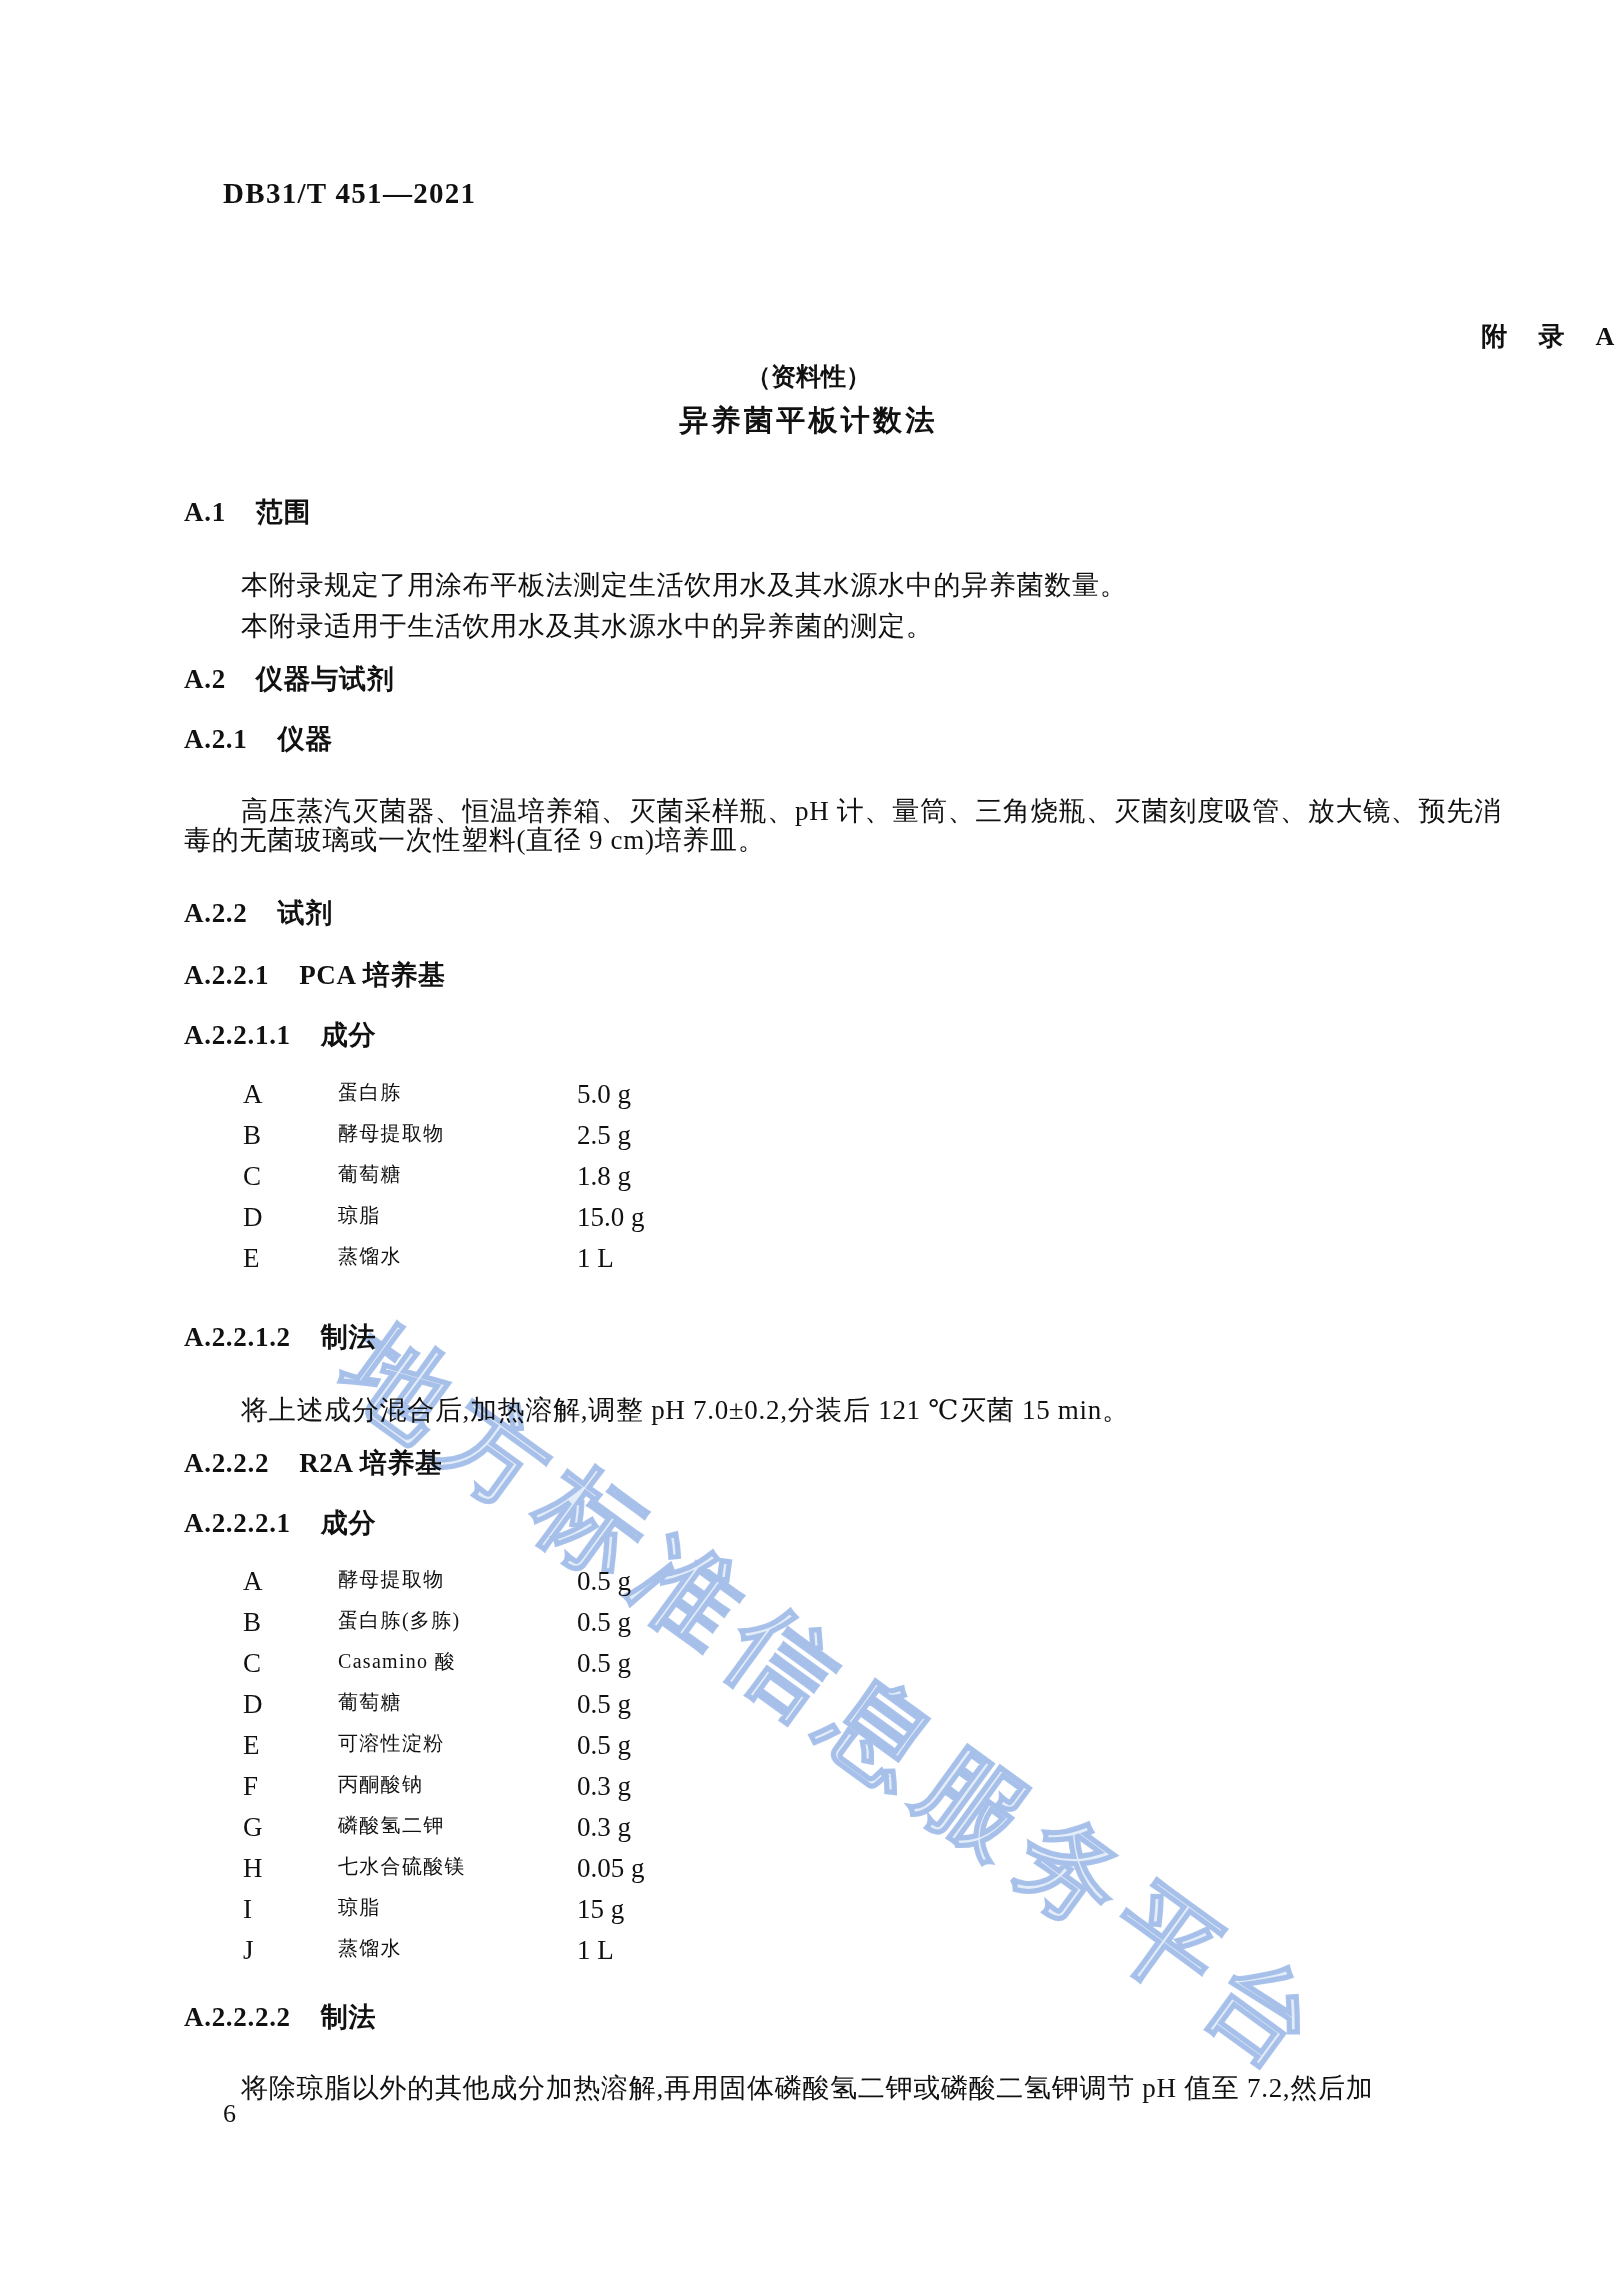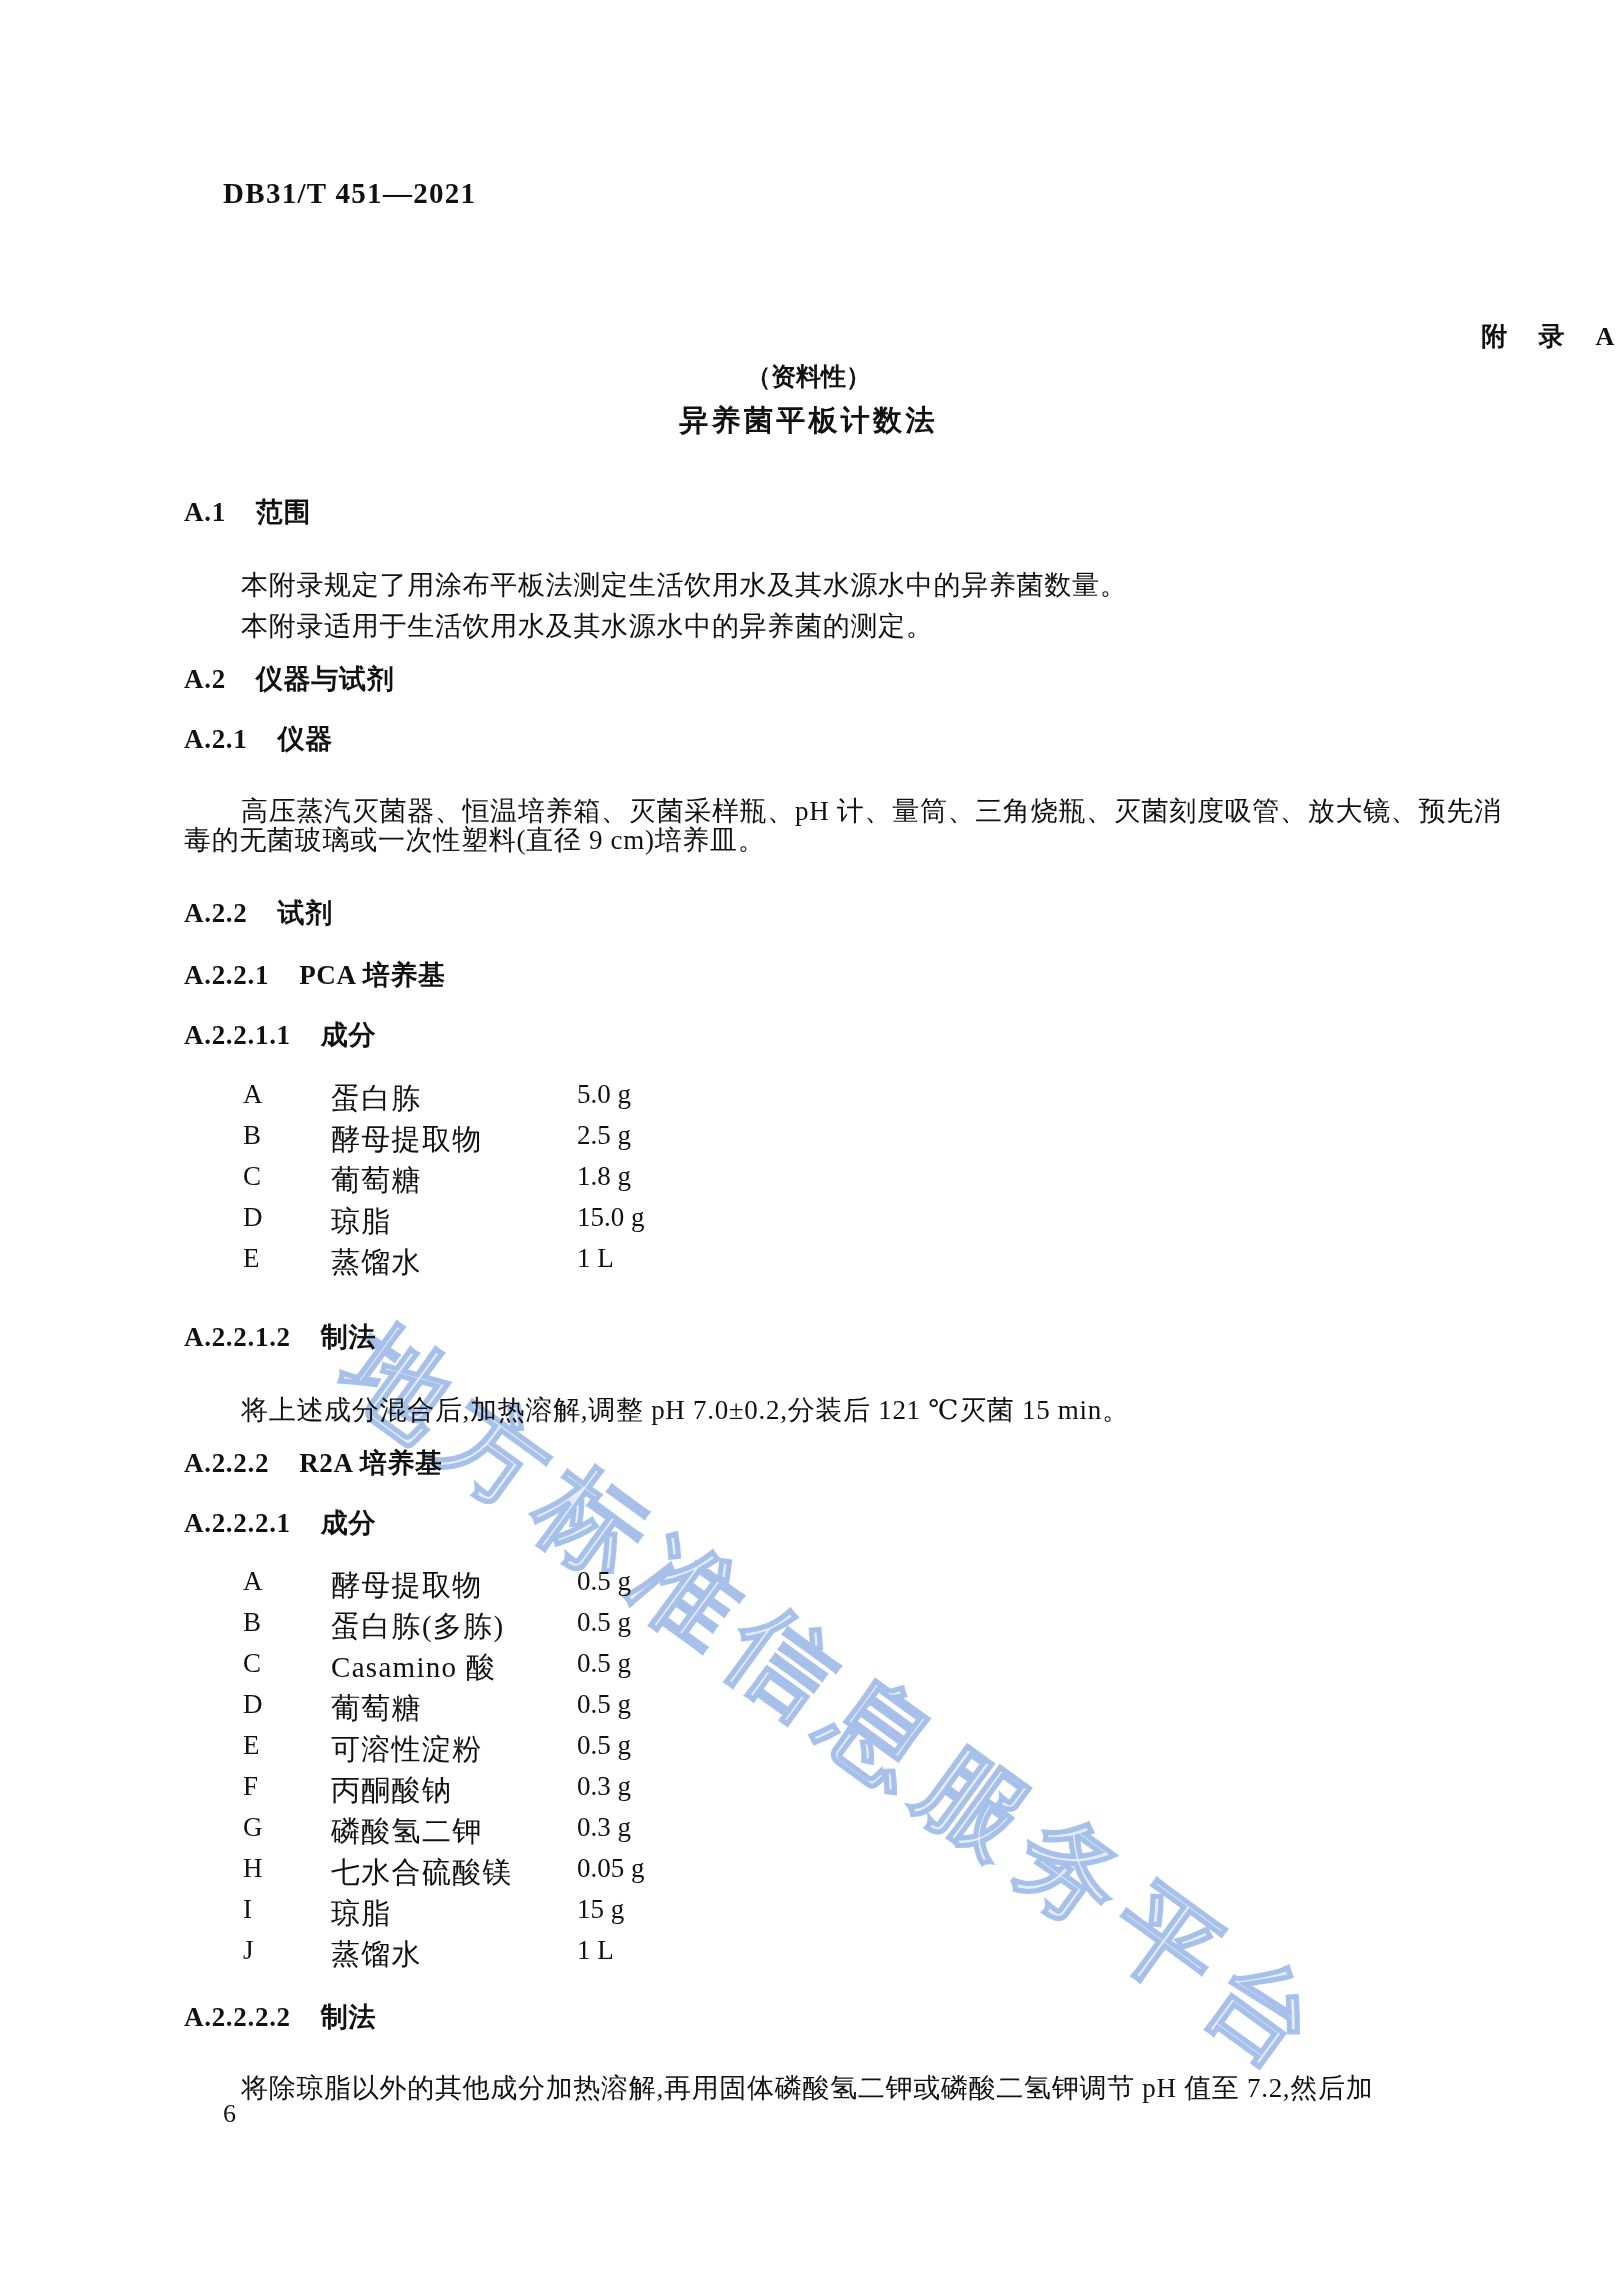--- a/index.html
+++ b/index.html
@@ -21,21 +21,21 @@
   .title-1{top:319px;font-size:26px;letter-spacing:2.6px;text-align:right;}
   .title-2{top:360px;font-size:25px;}
   .title-3{top:401px;font-size:29px;letter-spacing:3.3px;}
   .heading{left:184px;font-size:27px;font-weight:bold;letter-spacing:0.7px;}
   .heading .hnum{margin-right:30px;}
   .para{font-size:27px;letter-spacing:0.7px;}
   .indent{left:241px;margin-top:12px;}
   .flush{left:184px;}
   .ing-row{position:absolute;left:0;top:0;width:100%;height:36px;}
   .ing-letter{position:absolute;left:243px;font-size:27px;}
-  .ing-name{position:absolute;left:331px;font-size:29px;letter-spacing:1.3px;text-align:right;}
+  .ing-name{position:absolute;left:338px;font-size:20px;letter-spacing:1.3px;text-align:right;}
   .ing-amount{position:absolute;left:577px;font-size:27px;}
   .page-number{left:223px;top:2099px;font-size:26px;}
   .watermark{
     left:397px;top:1298px;
     font-size:103px;
     letter-spacing:15.6px;
     font-weight:bold;
     transform:rotate(36deg);
     transform-origin:0 0;
     color:rgba(176,200,238,0.35);

